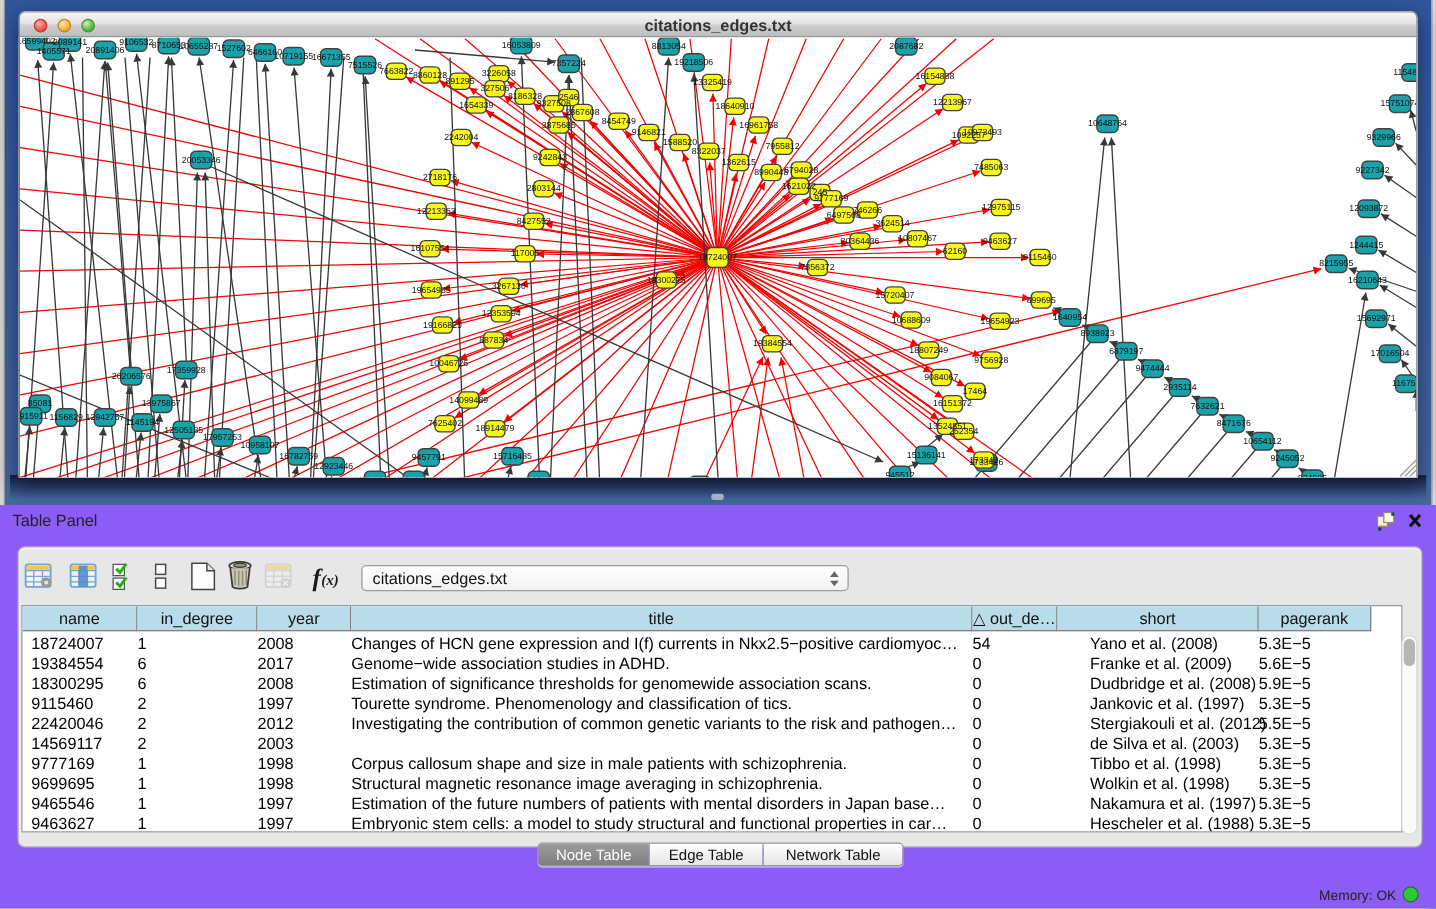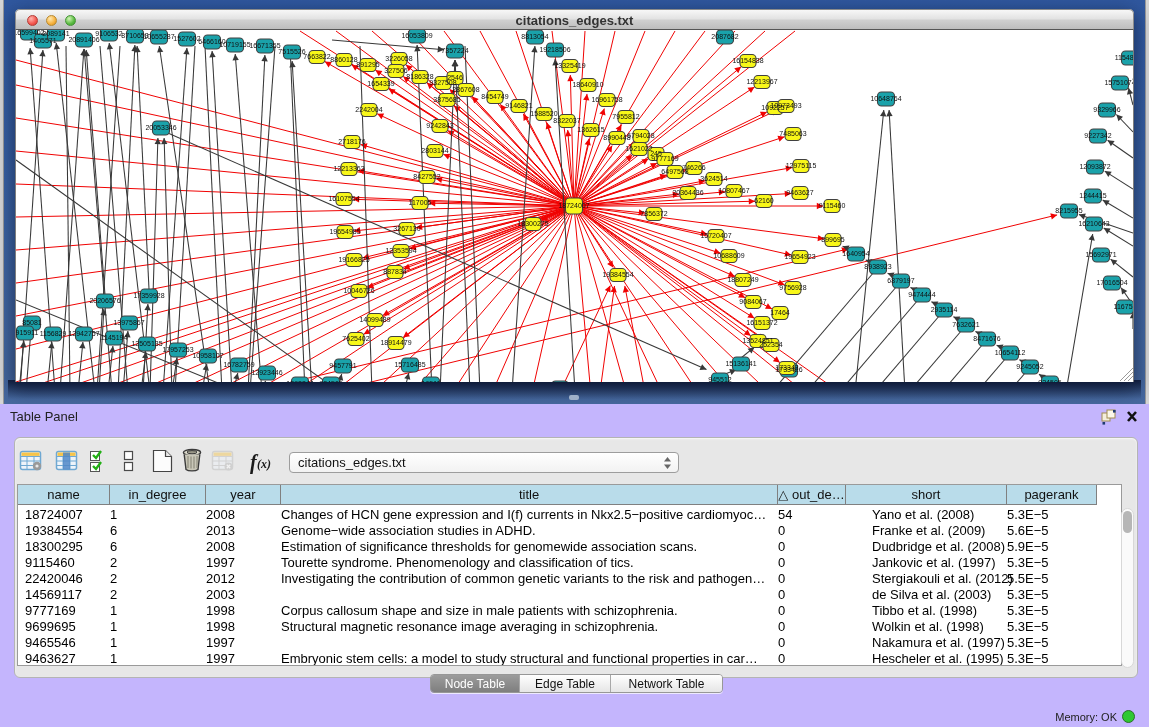--- a/index.html
+++ b/index.html
@@ -9,21 +9,21 @@
 #rstrip2 { position:absolute; right:0; top:404px; width:7px; height:323px; background:linear-gradient(90deg,#c4c4c4 0%,#8f8f8f 45%,#8a8a8a 100%); }
 #winshadow { position:absolute; left:8px; top:380px; width:1133px; height:24px; background:linear-gradient(180deg, rgba(10,20,48,0.85), rgba(10,20,48,0.0) 80%); }
 #win { position:absolute; left:15px; top:9px; width:1119px; height:373px; border-radius:5px 5px 0 0;
   box-shadow:0 6px 18px 2px rgba(5,15,40,0.55); background:#fff; }
 #titlebar { position:absolute; left:0; top:0; width:100%; height:21px; border-radius:5px 5px 0 0;
   background:linear-gradient(180deg,#f7f7f7 0%,#e3e3e3 45%,#cfcfcf 55%,#bdbdbd 100%);
   border:1px solid #8b8b8b; border-bottom:1px solid #555; }
 #titlebar .title { position:absolute; left:0; right:0; top:3px; text-align:center; font-size:13px; font-weight:bold; color:#333; }
 .tl { position:absolute; top:5px; width:11px; height:11px; border-radius:50%; }
 #canvas { position:absolute; left:0px; top:21px; width:1119px; height:352px; background:#fff; overflow:hidden; border-left:1px solid #7e7e7e; border-right:1px solid #7e7e7e; }
-#tablepanel { position:absolute; left:0; top:404px; width:1149px; height:323px; background:#c4b5fd;padding-left:47px; }
+#tablepanel { position:absolute; left:0; top:404px; width:1149px; height:323px; background:#8b5cf6;padding-left:47px; }
 #tp-title { position:absolute; left:10px; top:5px; font-size:13px; color:#222; }
 #tp-inner { position:absolute; left:14px; top:33px; width:1124px; height:241px; background:#e7e7e7;
   border:1px solid #b4b4b4; border-radius:6px; box-shadow:inset 0 1px 2px rgba(255,255,255,.8); }
 #toolbar { position:absolute; left:0; top:0; width:100%; height:42px; }
 #combo { position:absolute; left:274px; top:14px; width:390px; height:21px; background:linear-gradient(180deg,#fff,#f2f2f2);
   border:1px solid #9d9d9d; border-radius:4px; font-size:13px; color:#111; padding:2px 8px; }
 #combo .ar { position:absolute; right:6px; top:3px; }
 #tbl { position:absolute; left:2px; top:46px; width:1105px; height:182px; background:#fff; border:1px solid #9a9a9a; overflow:hidden; }
 .th { position:absolute; top:0; height:20px; background:#b9dcea; border-right:1px solid #808080; border-bottom:1px solid #808080;
   font-size:13px; text-align:center; line-height:20px; color:#111; }
@@ -792,21 +792,21 @@
               <div class="c c-ind">1</div>
               <div class="c c-year">2008</div>
 <div class="c c-title">Changes of HCN gene expression and I(f) currents in Nkx2.5−positive cardiomyoc…</div>
               <div class="c c-out">54</div>
               <div class="c c-short">Yano et al. (2008)</div>
 <div class="c c-pr">5.3E−5</div>
             </div>
 <div class="tr">
 <div class="c c-name">19384554</div>
               <div class="c c-ind">6</div>
-              <div class="c c-year">2013</div>
+              <div class="c c-year">2017</div>
 <div class="c c-title">Genome−wide association studies in ADHD.</div>
               <div class="c c-out">0</div>
               <div class="c c-short">Franke et al. (2009)</div>
 <div class="c c-pr">5.6E−5</div>
             </div>
 <div class="tr">
 <div class="c c-name">18300295</div>
               <div class="c c-ind">6</div>
               <div class="c c-year">2008</div>
 <div class="c c-title">Estimation of significance thresholds for genomewide association scans.</div>
@@ -855,31 +855,32 @@
               <div class="c c-year">1998</div>
 <div class="c c-title">Structural magnetic resonance image averaging in schizophrenia.</div>
               <div class="c c-out">0</div>
               <div class="c c-short">Wolkin et al. (1998)</div>
 <div class="c c-pr">5.3E−5</div>
             </div>
 <div class="tr">
 <div class="c c-name">9465546</div>
               <div class="c c-ind">1</div>
               <div class="c c-year">1997</div>
+<div class="c c-title">Estimation of the future numbers of patients with mental disorders in Japan base…</div>
               <div class="c c-out">0</div>
               <div class="c c-short">Nakamura et al. (1997)</div>
 <div class="c c-pr">5.3E−5</div>
             </div>
 <div class="tr">
 <div class="c c-name">9463627</div>
               <div class="c c-ind">1</div>
               <div class="c c-year">1997</div>
 <div class="c c-title">Embryonic stem cells: a model to study structural and functional properties in car…</div>
               <div class="c c-out">0</div>
-              <div class="c c-short">Hescheler et al. (1995)</div>
+              <div class="c c-short">Hescheler et al. (1988)</div>
 <div class="c c-pr">5.3E−5</div>
             </div>
        </div>
      </div>
      <div id="vscroll">
           <div id="vthumb"></div>
         </div>
    </div>
    <div id="tabs">
      <div class="tab sel" style="width:88px;">Node Table</div>

